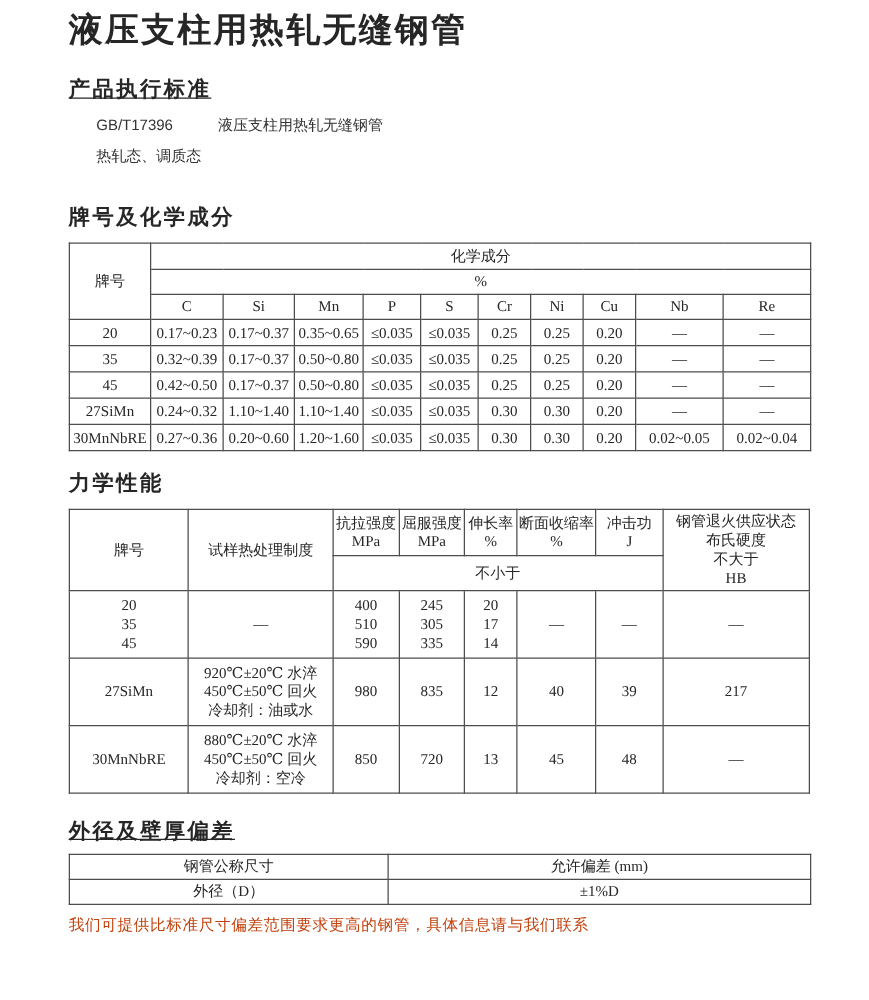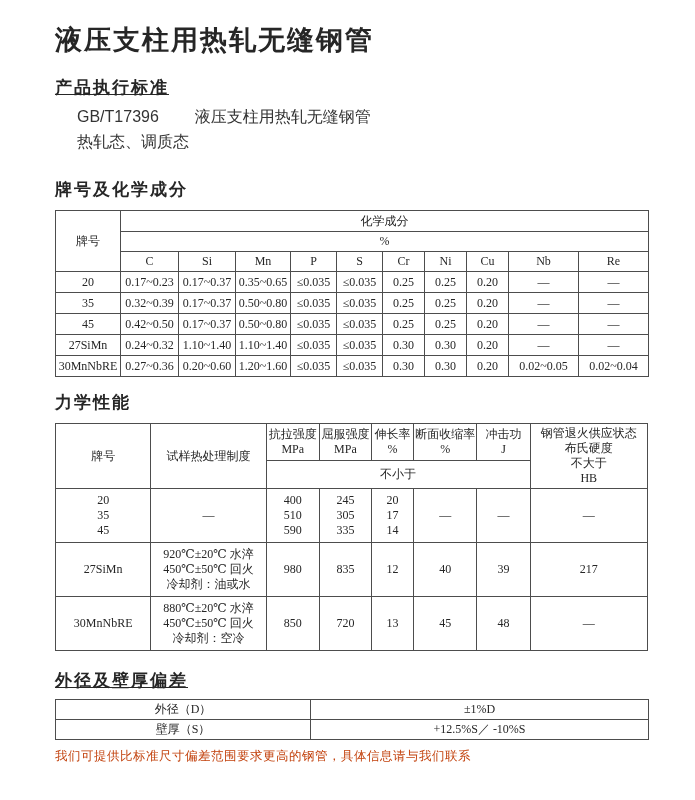--- a/index.html
+++ b/index.html
@@ -2,21 +2,21 @@
 <html><head>
 <meta charset="utf-8">
 <style>
   * { margin: 0; padding: 0; box-sizing: border-box; }
   html, body { width: 695px; height: 800px; background: #ffffff; }
   body {
     font-family: "Liberation Serif", "DejaVu Serif", serif;
     color: #262626;
     overflow: hidden;
   }
-  .page { padding: 24px 47px 0 55px; width: 695px; }
+  .page { padding: 8px 47px 0 55px; width: 695px; }
 
   .doc-title {
     font-size: 27px;
     font-weight: bold;
     letter-spacing: 2px;
     line-height: 32px;
   }
   .section-heading {
     font-size: 17px;
     font-weight: bold;
@@ -24,21 +24,21 @@
     line-height: 20px;
   }
   .h-standard { margin-top: 22px; text-decoration: underline; }
   .h-delivery { margin-top: 12px; }
   .h-chem { margin-top: 32px; }
   .h-mech { margin-top: 16px; }
   .h-tol { margin-top: 20px; text-decoration: underline; }
 
   .plain-line {
     font-family: "Liberation Sans", "DejaVu Sans", sans-serif;
-    font-size: 16px;
+    font-size: 12px;
     line-height: 13px;
     margin-top: 12px;
     margin-left: 22px;
     color: #333333;
   }
   .h-delivery + .plain-line { margin-top: 10px; text-align: center; }
   .standard-code { margin-right: 36px; }
 
   table {
     border-collapse: collapse;
@@ -279,26 +279,26 @@
     </table>
 
   <h2 class="section-heading h-tol">外径及壁厚偏差</h2>
 
   <table class="tol-table">
     <colgroup>
       <col style="width:255px">
         <col style="width:338px">
     </colgroup>
     <tbody>
+        <tr>
+      <td>钢管公称尺寸</td>
+      <td>允许偏差 (mm)</td>
+    </tr>
     <tr>
       <td>外径（D）</td>
       <td>±1%D</td>
     </tr>
-    <tr>
-      <td>壁厚（S）</td>
-      <td>+12.5%S／ -10%S</td>
-    </tr>
   </tbody>
     </table>
 
   <p class="footer-note">我们可提供比标准尺寸偏差范围要求更高的钢管，具体信息请与我们联系</p>
 
 </div>
 
 </body></html>

